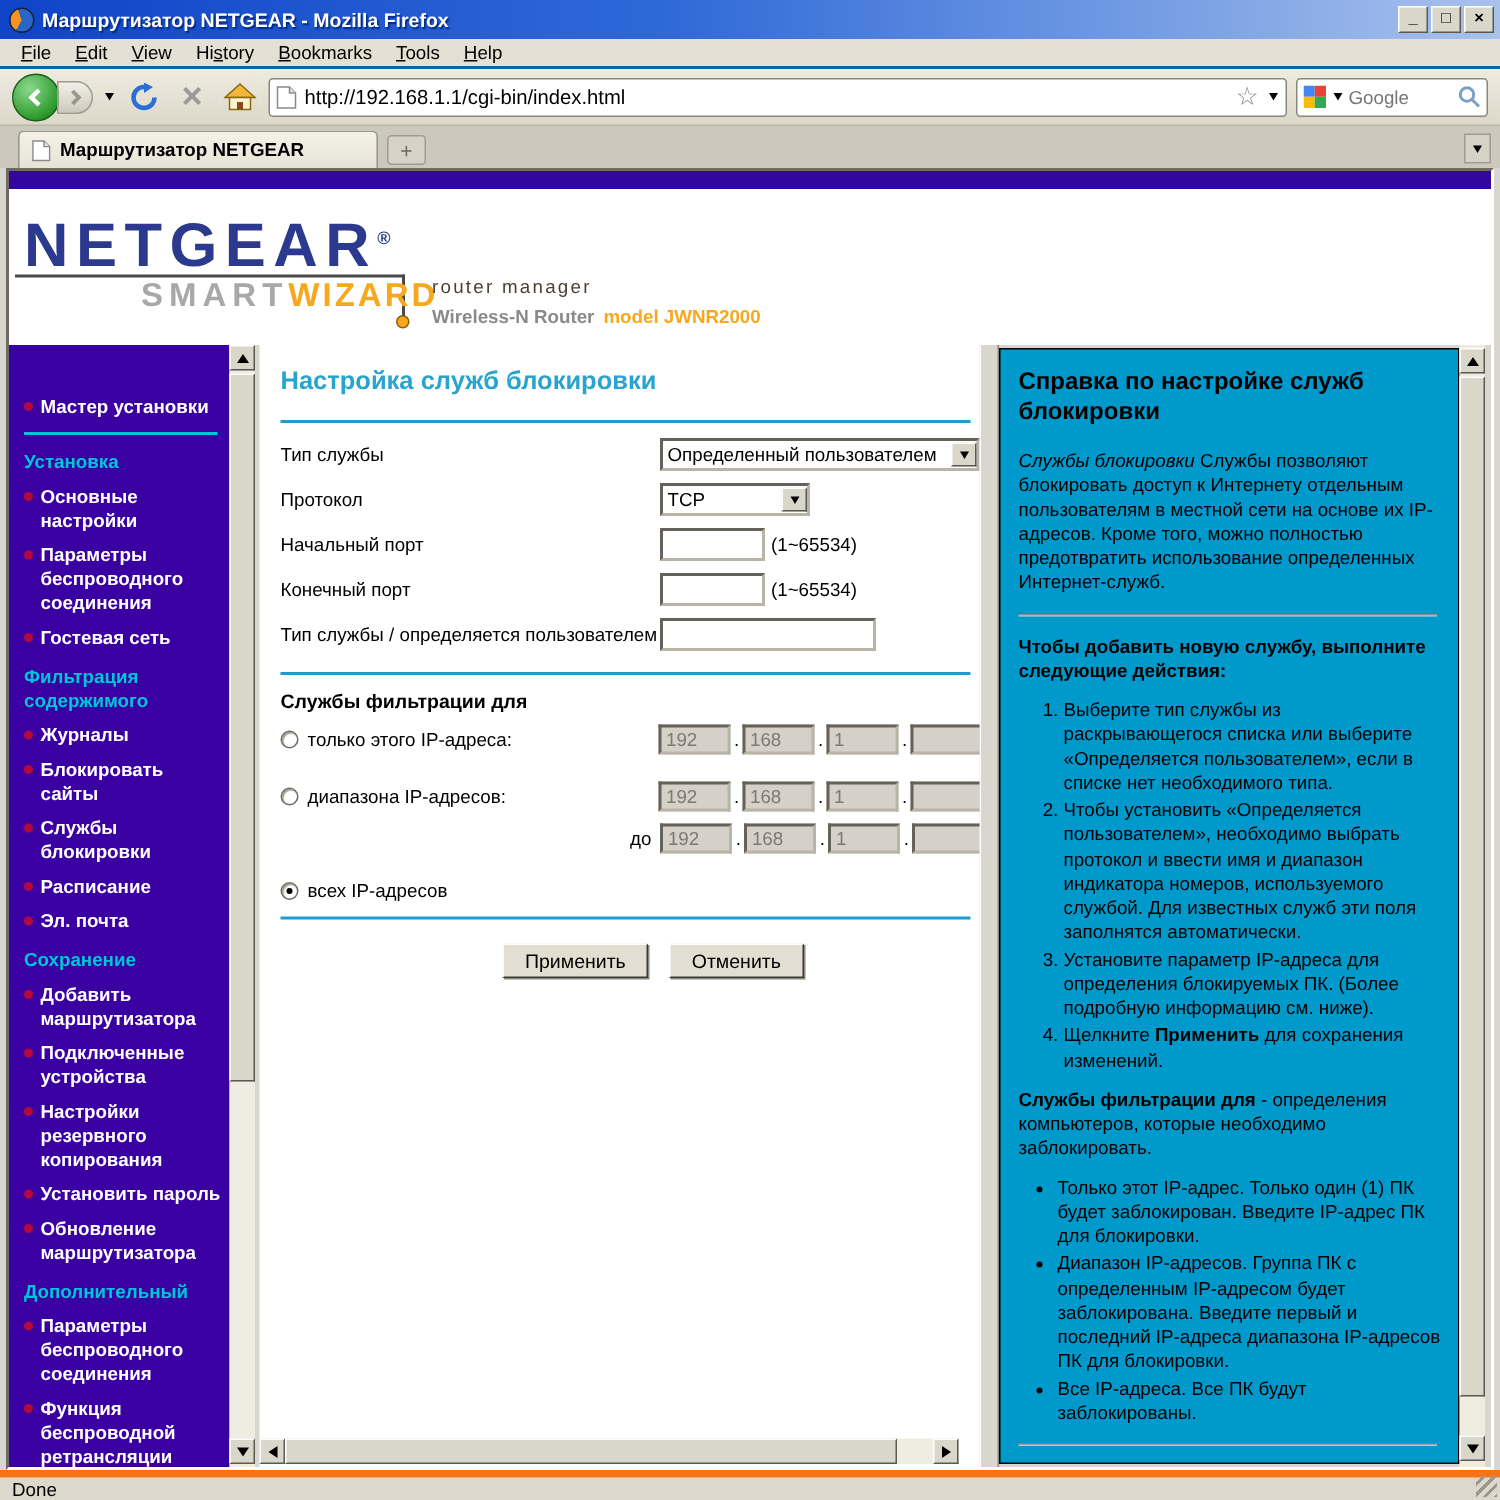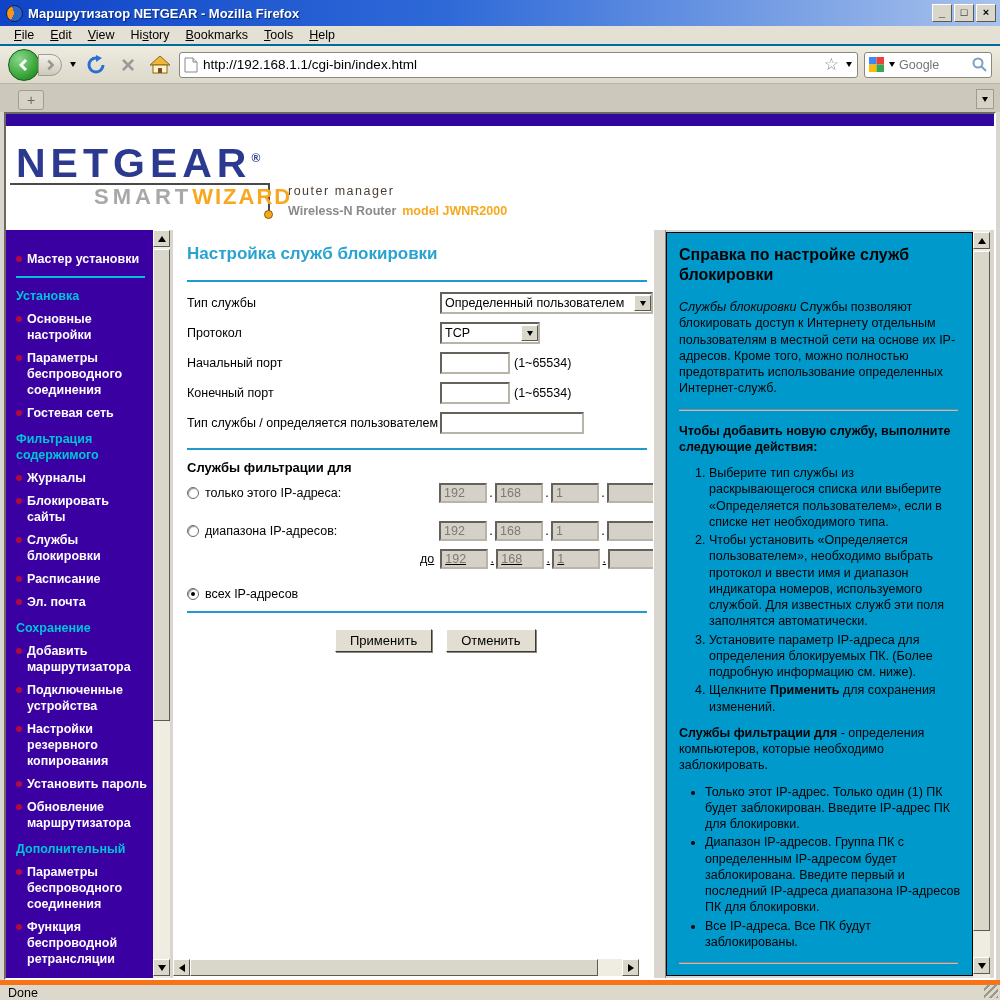--- a/index.html
+++ b/index.html
@@ -77,21 +77,21 @@
   .logo-smart { position:absolute; left:88px; top:58px; font-size:22px; font-weight:bold; }
   .logo-smart .s1 { color:#a8a8a8; letter-spacing:4px; }
   .logo-smart .s2 { color:#f7a81e; letter-spacing:2px; }
   .logo-mgr { position:absolute; left:282px; top:58px; font-size:12.5px; font-weight:normal;
     color:#4a3f35; letter-spacing:1.5px; }
   .logo-prod { position:absolute; left:282px; top:78px; font-size:12.5px; font-weight:bold; }
   .logo-prod .p1 { color:#8a8a8a; }
   .logo-prod .p2 { color:#f7a81e; margin-left:6px; }
   
   .frames { display:flex; height:750px; background:#d9d6cf; }
-  .navframe { width:147px; background:#3a00a2; padding:14px 6px 0 10px; overflow:hidden; }
+  .navframe { width:147px; background:#3a00a2; padding:26px 6px 0 10px; overflow:hidden; }
   .nav-item { display:flex; margin:7px 0; color:#fff; font-weight:bold; line-height:16px; }
   .nav-bullet { flex:0 0 11px; padding-top:5px; }
   .nav-bullet::before { content:""; display:block; width:6px; height:6px; border-radius:50%; background:#b3093f; }
   .nav-header { color:#00c5d8; font-weight:bold; margin:10px 0 2px 0; line-height:16px; }
   .nav-divider { height:2px; background:#00c5d8; margin:9px 2px 9px 0; }
   
   .sbar-v { width:17px; background:#efece1; display:flex; flex-direction:column; position:relative; }
   .sbtn { width:17px; height:17px; background:#d9d6ca; border:1px solid; border-color:#fff #5c5952 #5c5952 #fff;
     display:flex; align-items:center; justify-content:center; }
   .sthumb-v { position:absolute; left:0; width:17px; background:#d9d6ca;
@@ -226,20 +226,27 @@
       </div>
     <input placeholder="Google" style="">
     <svg width="15" height="15" viewBox="0 0 15 15">
         <circle cx="6" cy="6" r="4.5" fill="none" stroke="#7aa0c8" stroke-width="2"></circle>
         <line x1="9.5" y1="9.5" x2="14" y2="14" stroke="#7aa0c8" stroke-width="2"></line>
       </svg>
   </div>
 </div>
 
 <div class="tabbar">
+  <div class="tab-active">
+    <svg width="13" height="15" viewBox="0 0 14 16">
+        <path d="M1 1 h8 l4 4 v10 h-12 z" fill="#fff" stroke="#8a8a8a"></path>
+        <path d="M9 1 v4 h4" fill="#d8e4f0" stroke="#8a8a8a"></path>
+      </svg>
+    <span>Маршрутизатор NETGEAR</span>
+  </div>
   <div class="tab-new">+</div>
   <div class="tab-listbtn">
       <div class="tri-down small"></div>
     </div>
 </div>
 
 <div class="viewport">
   <div class="purple-strip"></div>
 
   <div class="site-header">
@@ -404,21 +411,21 @@
           <input class="ip" disabled="" value="192" style="">
             <span class="dot">.</span>
             <input class="ip" disabled="" value="168" style="">
             <span class="dot">.</span>
             <input class="ip" disabled="" value="1" style="">
             <span class="dot">.</span>
             <input class="ip" disabled="" value="" style="">
         </div>
       </div>
 
-      <div class="radio-row" style="text-decoration:underline;">
+      <div class="radio-row" style="">
         <span style="flex:0 0 233px;"></span>
         <span class="to-label">до</span>
         <div class="ipgroup">
           <input class="ip" disabled="" value="192" style="">
             <span class="dot">.</span>
             <input class="ip" disabled="" value="168" style="">
             <span class="dot">.</span>
             <input class="ip" disabled="" value="1" style="">
             <span class="dot">.</span>
             <input class="ip" disabled="" value="" style="">

